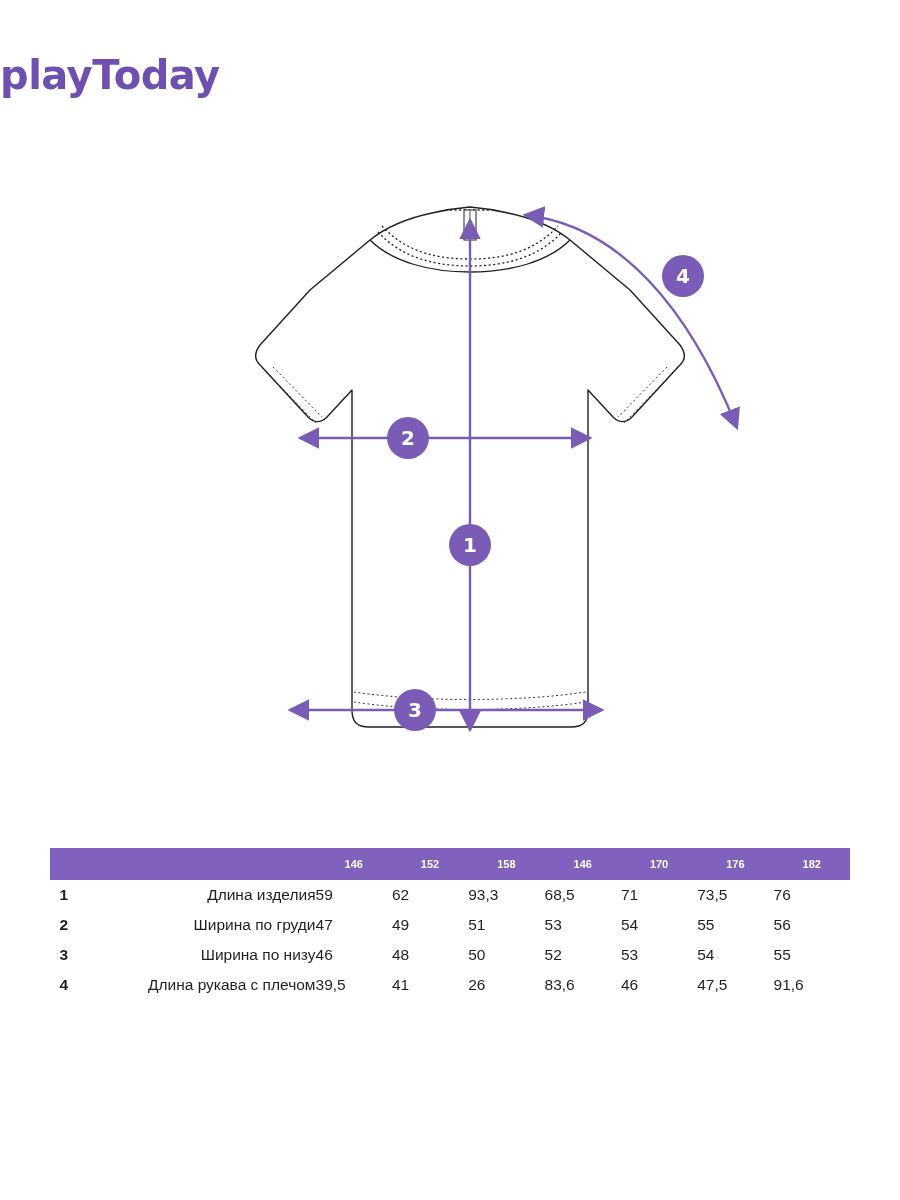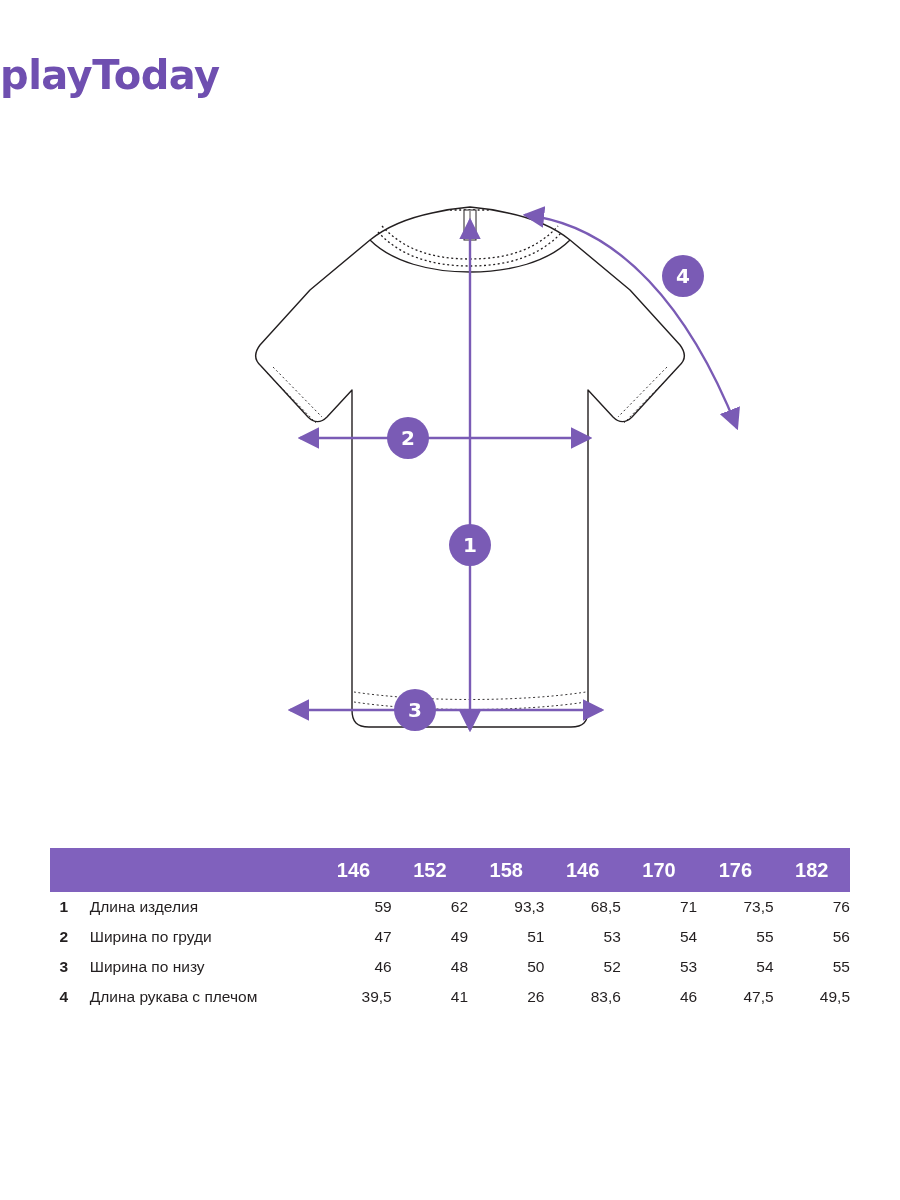--- a/index.html
+++ b/index.html
@@ -53,50 +53,50 @@
   }
   table.size-table {
     border-collapse: collapse;
     width: 800px;
     font-size: 15.5px;
   }
   table.size-table thead th {
     background: #8061bd;
     color: #ffffff;
     font-weight: bold;
-    height: 44px;
-    font-size: 20px;
+    height: 32px;
+    font-size: 11px;
     text-align: center;
     padding: 0;
   }
   table.size-table thead th.th-idx {
     width: 28px;
     background: #8061bd;
   }
   table.size-table thead th.th-name {
     width: 228px;
     background: #8061bd;
     text-align: left;
   }
   table.size-table td {
     height: 30px;
     padding: 0;
-    text-align: right;
+    text-align: left;
     font-size: 15.5px;
     color: #231f20;
   }
   table.size-table td.idx {
     width: 28px;
     font-weight: bold;
     text-align: center;
     padding-right: 4px;
   }
   table.size-table td.name {
     width: 228px;
-    text-align: left;
+    text-align: right;
     padding-left: 8px;
   }
   table.size-table td.val {
     width: 77px;
   }
 </style>
 </head>
 <body>
 
 <div class="page">
@@ -242,19 +242,19 @@
         </tr>
         <tr>
           <td class="idx">4</td>
           <td class="name">Длина рукава с плечом</td>
           <td class="val">39,5</td>
           <td class="val">41</td>
           <td class="val">26</td>
           <td class="val">83,6</td>
           <td class="val">46</td>
           <td class="val">47,5</td>
-          <td class="val">49,5</td>
+          <td class="val">91,6</td>
         </tr>
       </tbody>
     </table>
   </div>
 
 </div>
 
 </body></html>

